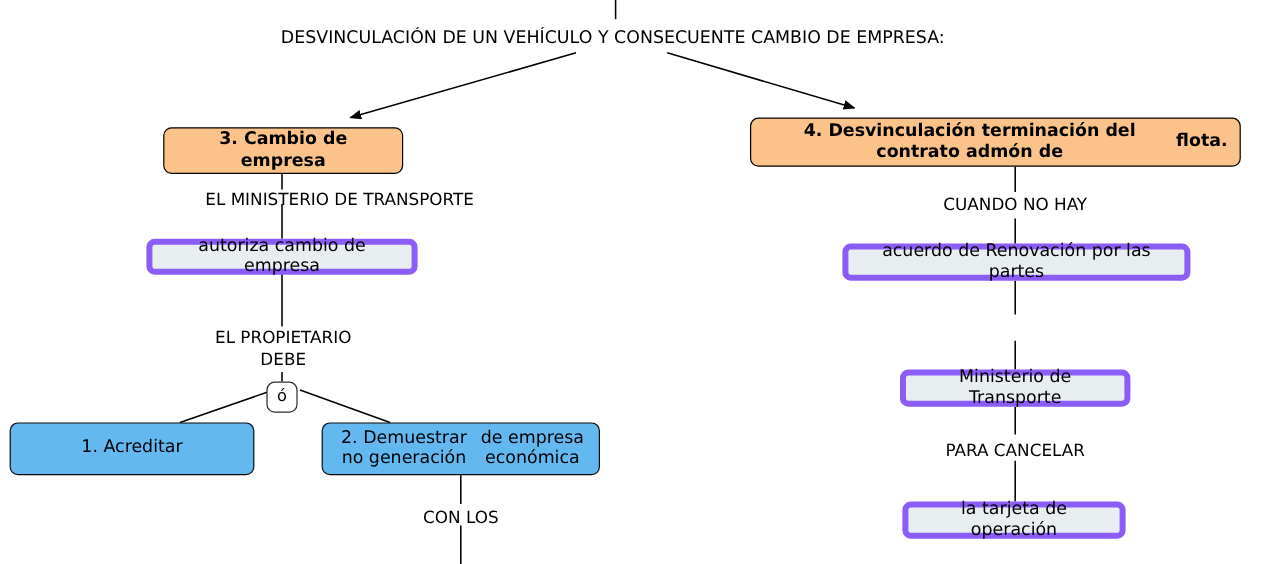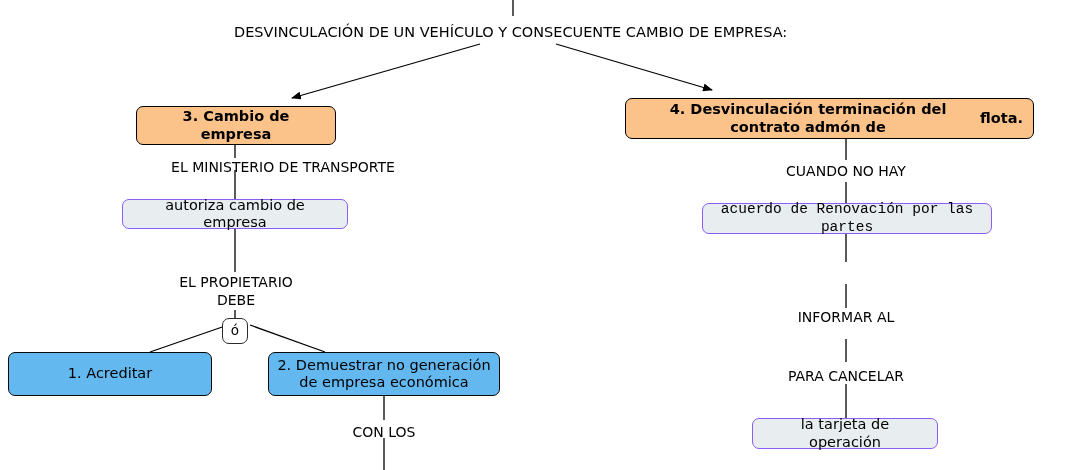--- a/index.html
+++ b/index.html
@@ -12,21 +12,21 @@
         justify-content:center;text-align:center;line-height:1.18;}
 
   .title-text{position:absolute;font-size:14.5px;white-space:nowrap;}
 
   .lbl{position:absolute;font-size:14px;white-space:nowrap;text-align:center;}
 
   .box-orange{background:#fbc28a;border:1px solid #000;border-radius:7px;
               font-weight:bold;font-size:14.5px;padding:4px 10px;}
   .box-blue{background:#63b8f0;border:1px solid #0a0a0a;border-radius:7px;
             font-size:14.5px;padding:4px 8px;}
-  .box-grey{background:#e8eef0;border:1px solid #8b5cf6;border-radius:7px;
+  .box-grey{background:#e8eef0;border:5px solid #8b5cf6;border-radius:7px;
             font-size:14.5px;padding:4px 10px;}
   .box-tiny{background:#ffffff;border:1px solid #2b2b2b;border-radius:7px;
             font-size:13.5px;padding:1px 6px;}
 </style>
 </head>
 <body>
 
 <div id="canvas">
 
   <svg class="lines" viewBox="0 0 1070 470">
@@ -71,36 +71,37 @@
 
   <div class="lbl" style="left:163px;top:292px;width:146px;">DEBE</div>
   <div class="lbl" style="left:163px;top:274px;width:146px;">EL PROPIETARIO</div>
 
   <div class="node box-tiny" style="left:222px;top:318px;width:26px;height:26px;">ó</div>
 
   <div class="node box-blue" style="left:8px;top:352px;width:204px;height:44px;">
     <span>1. Acreditar</span>
   </div>
 
-  <div class="node box-blue" style="left:268px;top:352px;width:232px;height:44px;flex-direction:column;">
+  <div class="node box-blue" style="left:268px;top:352px;width:232px;height:44px;">
     <span>2. Demuestrar no generación</span>
     <span>de empresa económica</span>
   </div>
 
   <div class="lbl" style="left:329px;top:424px;width:110px;">CON LOS</div>
 
   <div class="node box-orange" style="left:625px;top:98px;width:409px;height:41px;flex-direction:row;justify-content:flex-end;">
     <span>4. Desvinculación terminación del contrato admón de</span>
     <span>flota.</span>
   </div>
 
   <div class="lbl" style="left:766px;top:163px;width:160px;">CUANDO NO HAY</div>
 
-  <div class="node box-grey" style="left:702px;top:203px;width:290px;height:31px;font-family:Liberation Mono, monospace;">acuerdo de Renovación por las partes</div>
+  <div class="node box-grey" style="left:702px;top:203px;width:290px;height:31px;">acuerdo de Renovación por las partes</div>
 
   <div class="lbl" style="left:776px;top:265px;width:140px;margin-top:44px;">INFORMAR AL</div>
 
+  <div class="node box-grey" style="left:750px;top:308px;width:192px;height:31px;">Ministerio de Transporte</div>
 
   <div class="lbl" style="left:776px;top:368px;width:140px;">PARA CANCELAR</div>
 
   <div class="node box-grey" style="left:752px;top:418px;width:186px;height:31px;">la tarjeta de operación</div>
 
 </div>
 
 </body></html>

